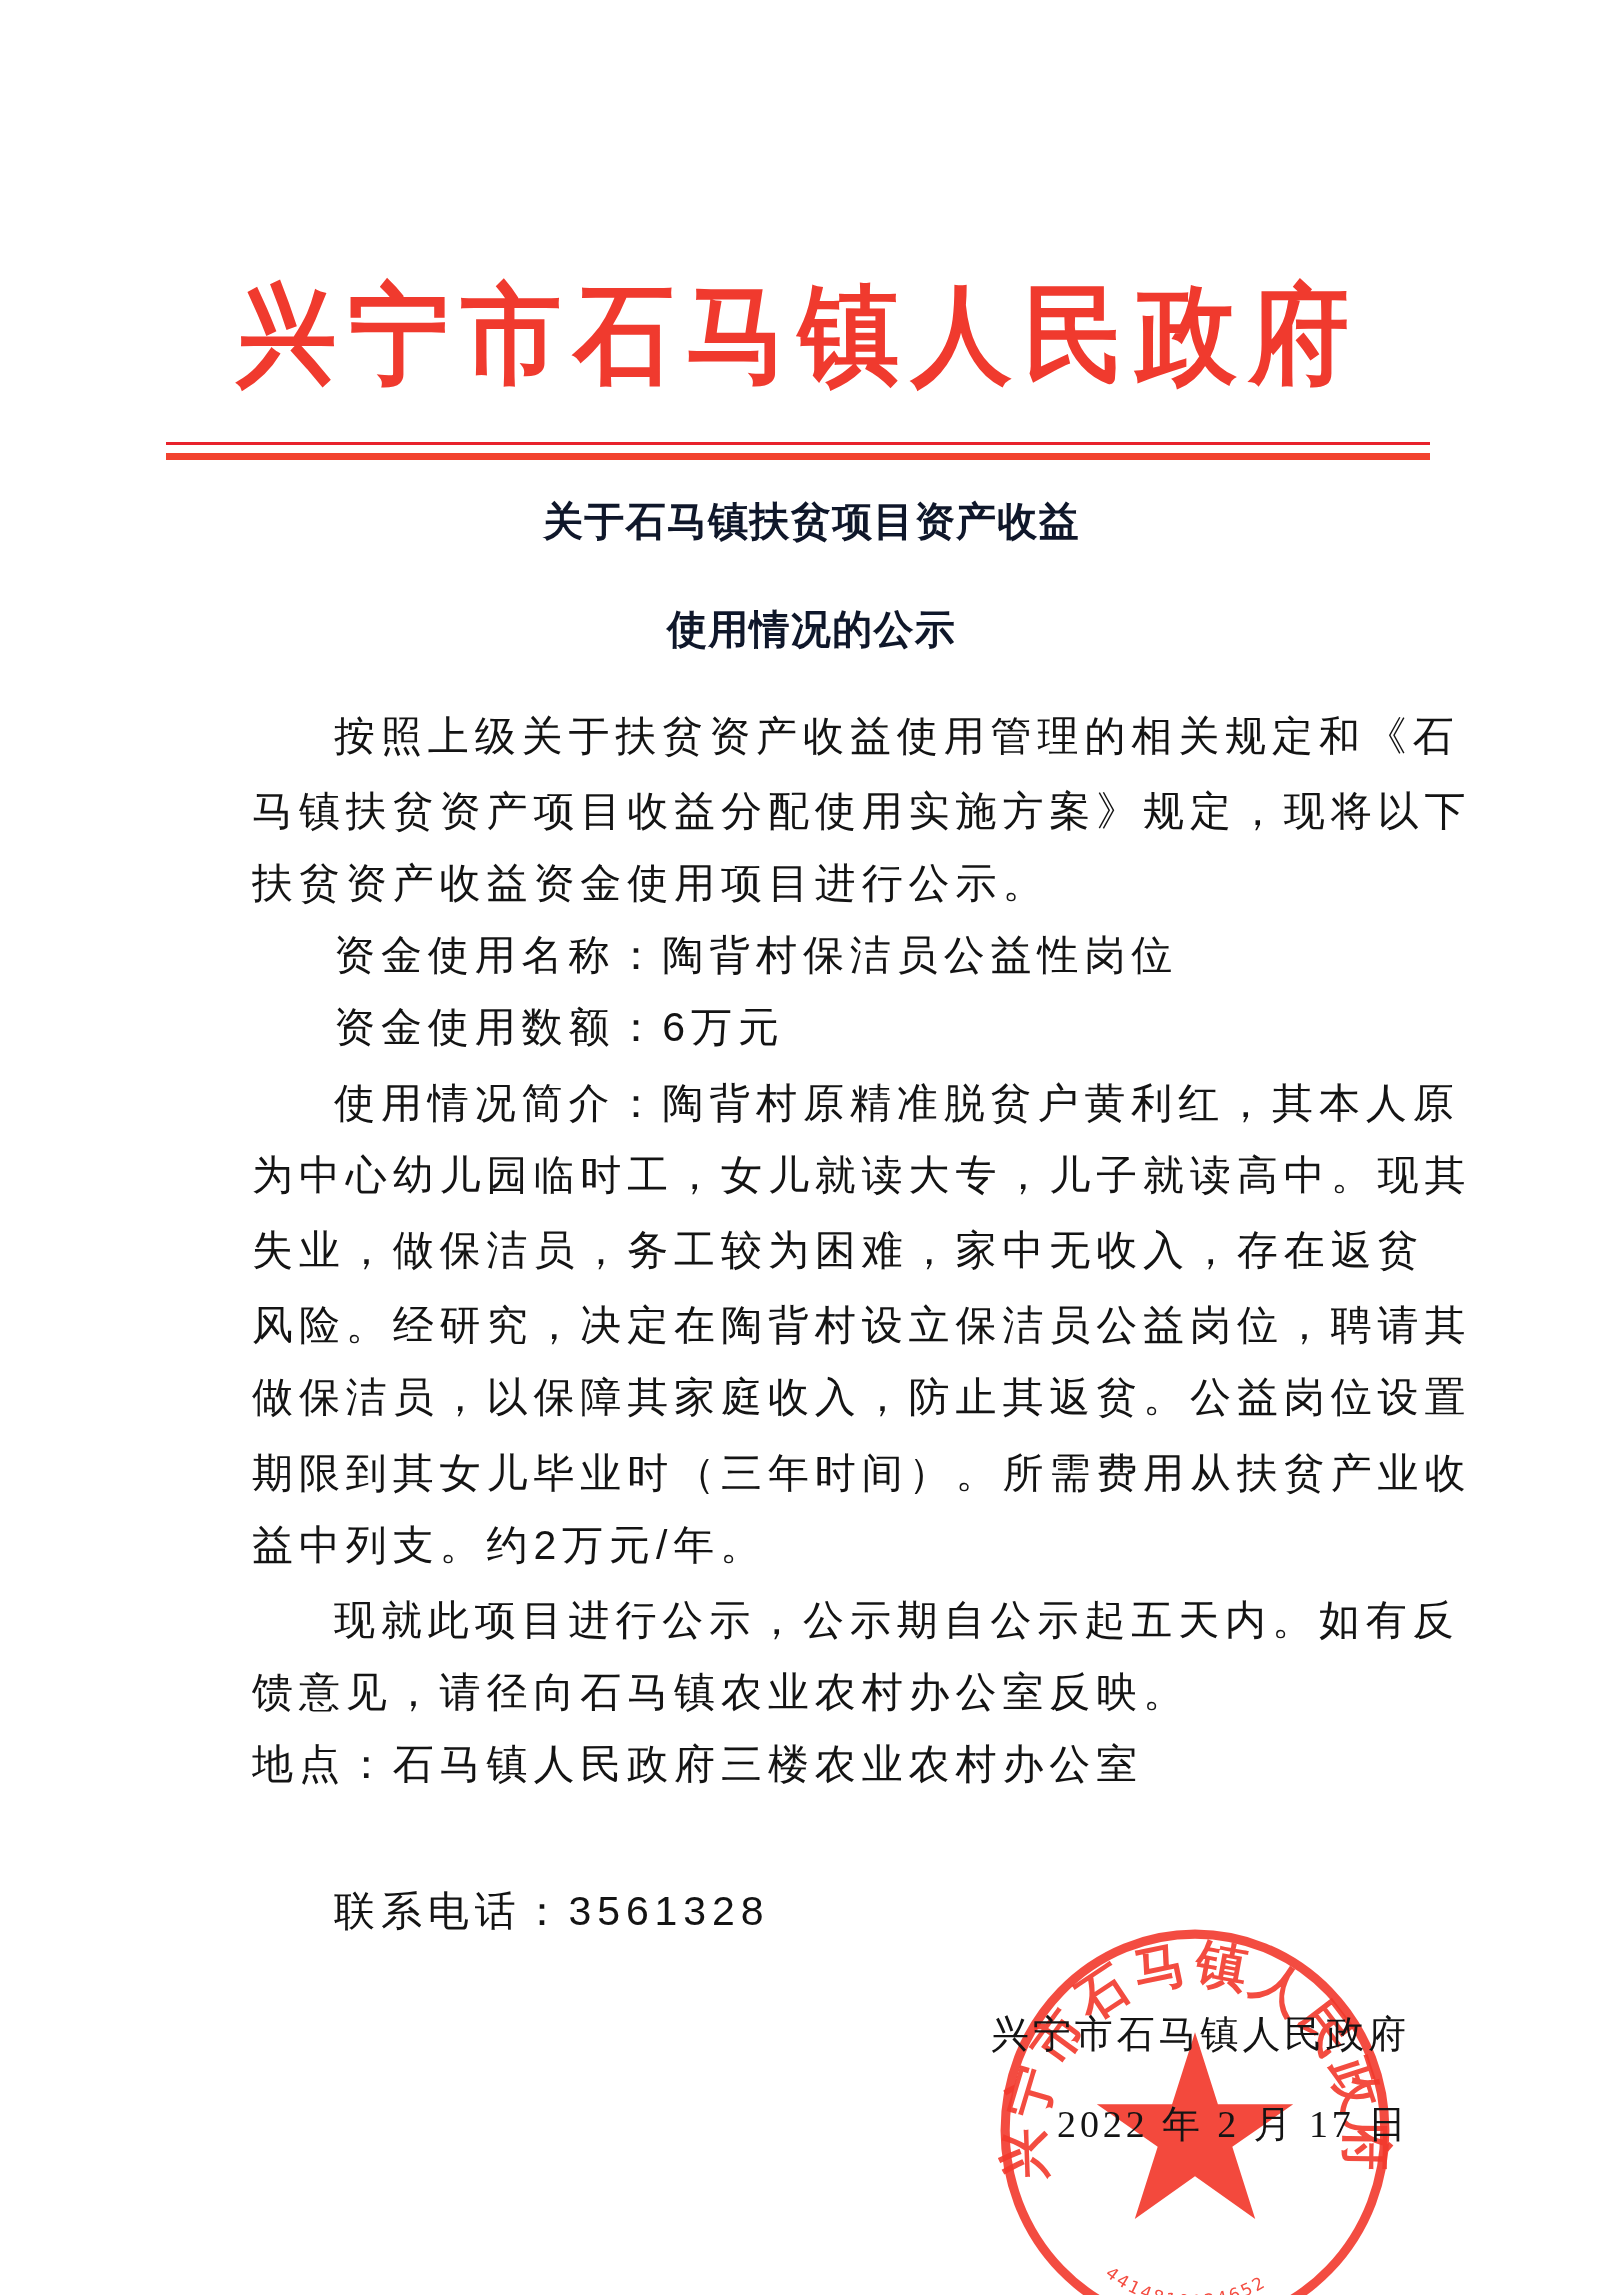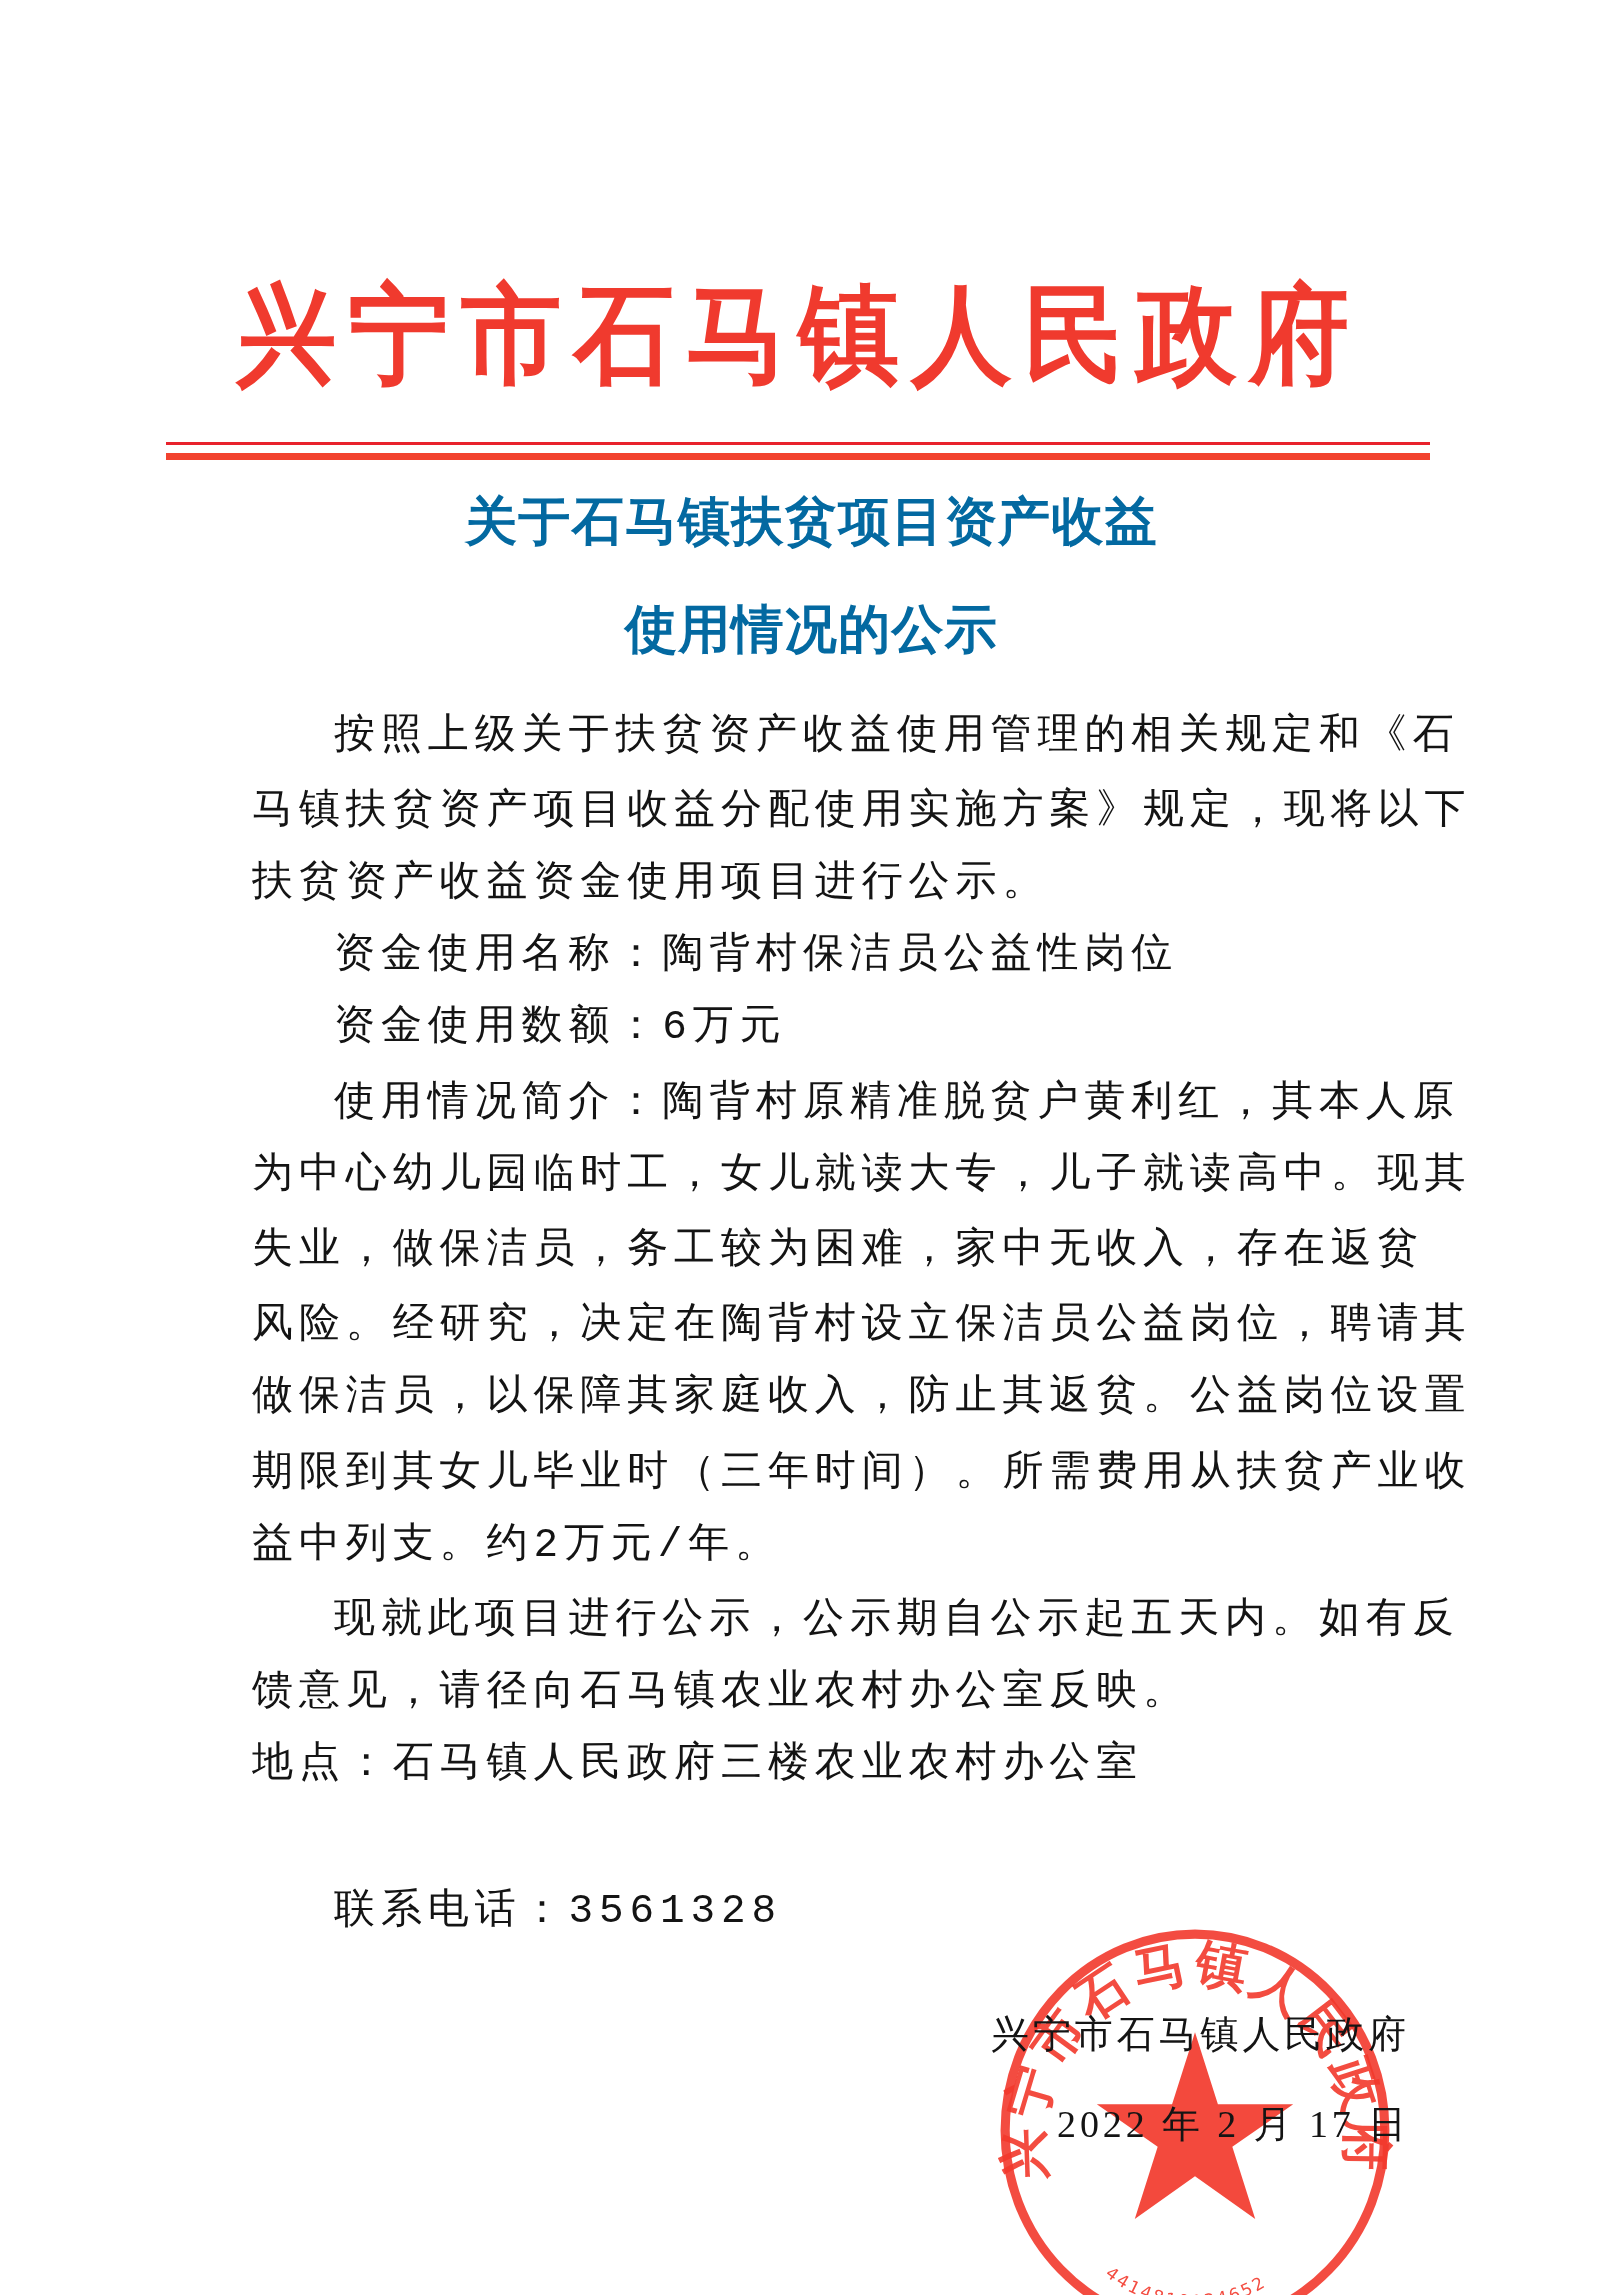--- a/index.html
+++ b/index.html
@@ -12,29 +12,29 @@
     font-size: 108px; font-weight: bold; color: #f03a2e;
     letter-spacing: 13px; line-height: 118px; white-space: nowrap;
     transform: scaleX(0.93); transform-origin: left top;
   }
   .rule-thin { position: absolute; left: 166px; top: 442px; width: 1264px; height: 2.6px; background: #e8222c; }
   .rule-thick { position: absolute; left: 166px; top: 453px; width: 1264px; height: 7.2px; background: #f2432f; }
 
   .doc-title {
     position: absolute; left: 0; width: 1623px; text-align: center;
     font-family: "DejaVu Serif", "Liberation Serif", serif;
-    font-size: 52px; font-weight: bold; color: #0369a1; line-height: 65px;
+    font-size: 40px; font-weight: bold; color: #0f172a; line-height: 65px;
     letter-spacing: 1.3px;
   }
   .title1 { top: 488px; }
   .title2 { top: 576px; margin-top: 20px; }
 
   .body-line {
     position: absolute; left: 252px; width: 1132px;
-    font-family: Liberation Mono, monospace;
+    font-family: Liberation Sans, sans-serif;
     font-size: 41px; color: #141414; line-height: 52px; white-space: nowrap;
     letter-spacing: 5.9px;
   }
   .indent { left: 334px; }
 
   .signature {
     position: absolute; left: 952px; top: 2008px; width: 458px; text-align: right;
     font-family: "Liberation Serif", "DejaVu Serif", serif;
     font-size: 38px; color: #141414; line-height: 52px; letter-spacing: 3.9px; white-space: nowrap;
   }

